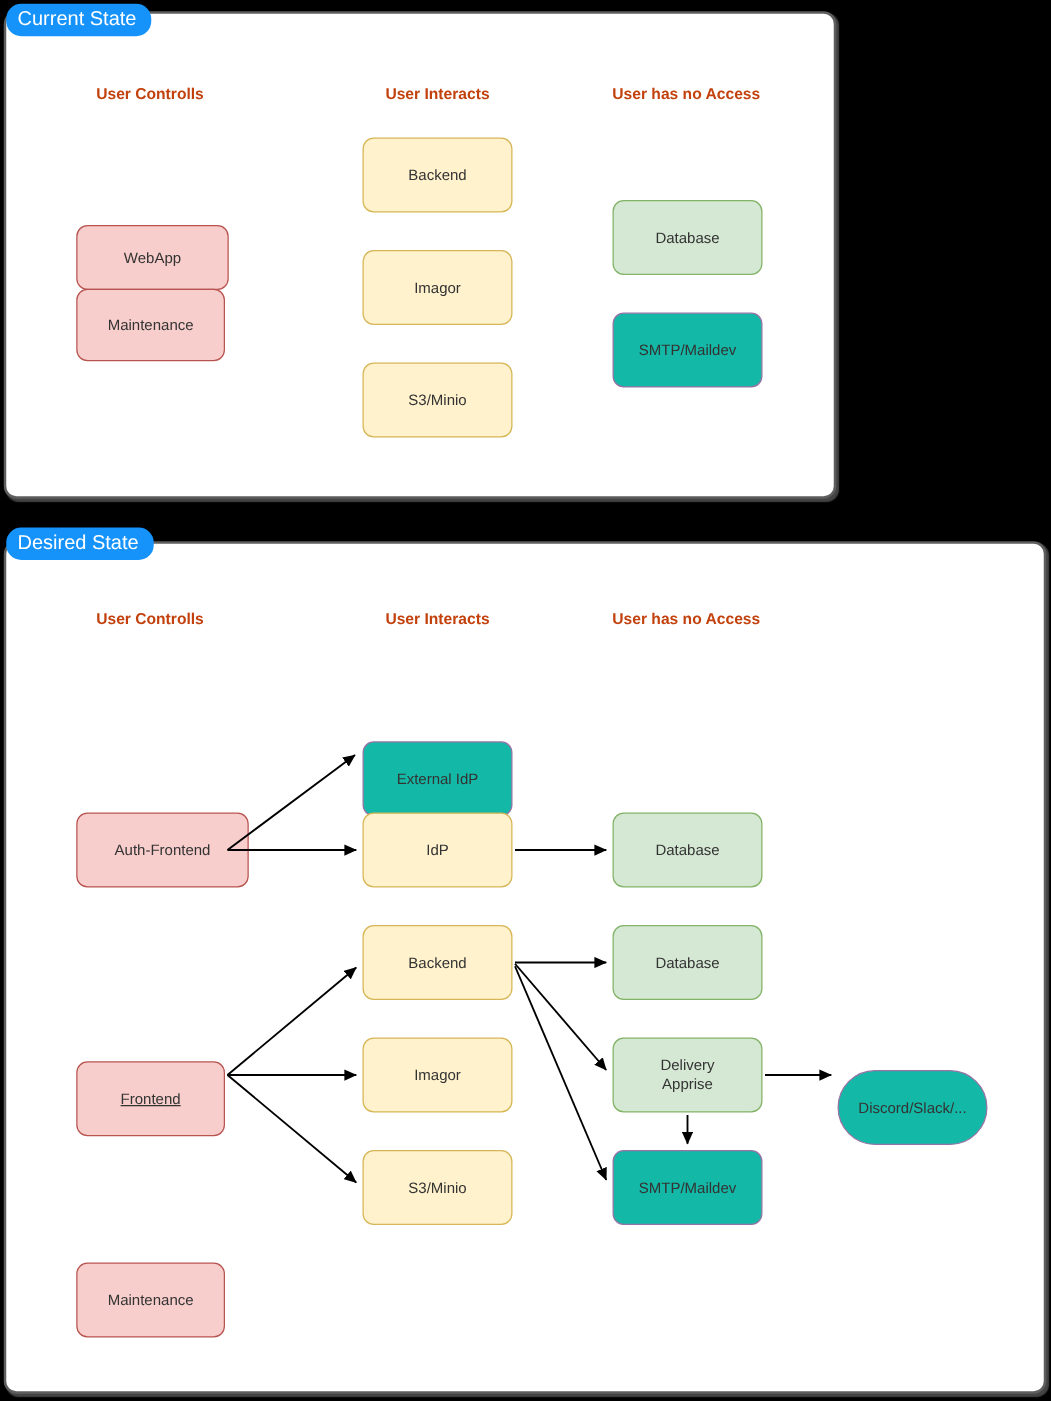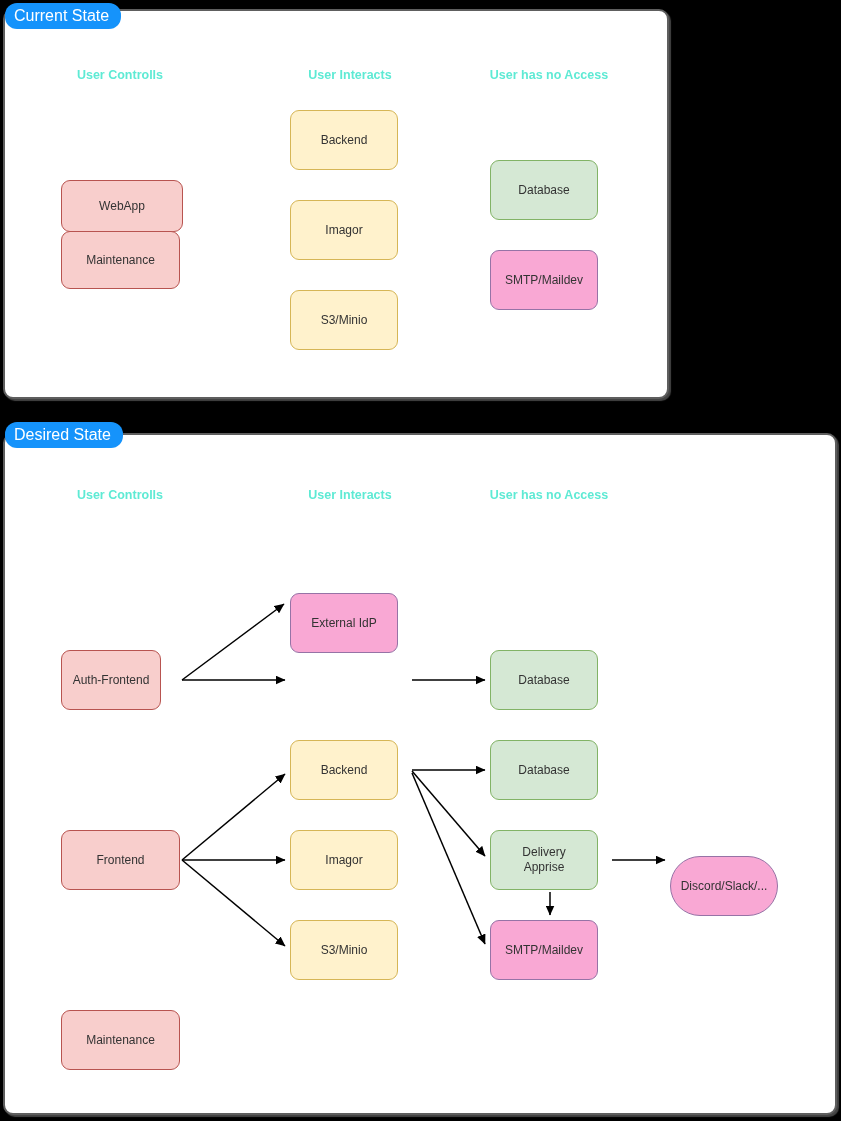--- a/index.html
+++ b/index.html
@@ -19,33 +19,33 @@
   .state-tab {
     position:absolute; height:26px; line-height:26px;
     background:#1593fb; color:#ffffff;
     font-size:16px; padding:0 12px 0 9px;
     border-radius:12px; z-index:3; white-space:nowrap;
   }
   #tab-current { left:5px; top:3px;   }
   #tab-desired { left:5px; top:422px; }
   .col-header {
     position:absolute; width:160px; text-align:center;
-    font-weight:bold; font-size:12.5px; color:#5eead4; z-index:2;
+    font-weight:bold; font-size:12.5px; color:#c2410c; z-index:2;
   }
   .node {
-    position:absolute; width:108px; height:60px;
+    position:absolute; width:120px; height:60px;
     box-sizing:border-box; border:1.5px solid; border-radius:9px;
     display:flex; align-items:center; justify-content:center;
     text-align:center; font-size:12px; color:#333;
     white-space:pre-line; z-index:2; line-height:1.25;
   }
   .red    { background:#f8cecc; border-color:#b85450; }
   .yellow { background:#fff2cc; border-color:#d6b656; }
   .green  { background:#d5e8d4; border-color:#82b366; }
-  .purple { background:#f9a8d4; border-color:#9673a6; }
+  .purple { background:#14b8a6; border-color:#9673a6; }
   .edges  { position:absolute; left:0; top:0; z-index:2; pointer-events:none; }
 </style>
 </head>
 <body>
 
 <div class="stage">
 
   <section class="panel" id="panel-current"></section>
   <div class="state-tab" id="tab-current">Current State</div>
 
@@ -62,25 +62,26 @@
   <div class="node purple" style="left:490px; top:250px;">SMTP/Maildev</div>
 
   <section class="panel" id="panel-desired"></section>
   <div class="state-tab" id="tab-desired">Desired State</div>
 
   <div class="col-header" style="left:40px; top:488px;">User Controlls</div>
   <div class="col-header" style="left:270px; top:488px;">User Interacts</div>
   <div class="col-header" style="left:469px; top:488px;">User has no Access</div>
 
   <div class="node purple" style="left:290px; top:545px;margin-top:48px;">External IdP</div>
-  <div class="node red" style="left:61px;  top:650px; width:100px;">Auth-Frontend</div>
+  <div class="node red" style="left:61px;  top:650px; width:138px;">Auth-Frontend</div>
+  <div class="node yellow" style="left:290px; top:650px;">IdP</div>
   <div class="node green" style="left:490px; top:650px;">Database</div>
   <div class="node yellow" style="left:290px; top:740px;">Backend</div>
   <div class="node green" style="left:490px; top:740px;">Database</div>
-  <div class="node red" style="left:61px;  top:830px; width:119px;">Frontend</div>
+  <div class="node red" style="left:61px;  top:849px; width:119px;text-decoration:underline;">Frontend</div>
   <div class="node yellow" style="left:290px; top:830px;">Imagor</div>
   <div class="node green" style="left:490px; top:830px;">Delivery
 Apprise</div>
   <div class="node purple" style="left:670px; top:856px;border-radius:30px;">Discord/Slack/...</div>
   <div class="node yellow" style="left:290px; top:920px;">S3/Minio</div>
   <div class="node purple" style="left:490px; top:920px;">SMTP/Maildev</div>
   <div class="node red" style="left:61px;  top:1010px; width:119px;">Maintenance</div>
 
   <svg class="edges" width="841" height="1121" viewBox="0 0 841 1121">
     <defs>

